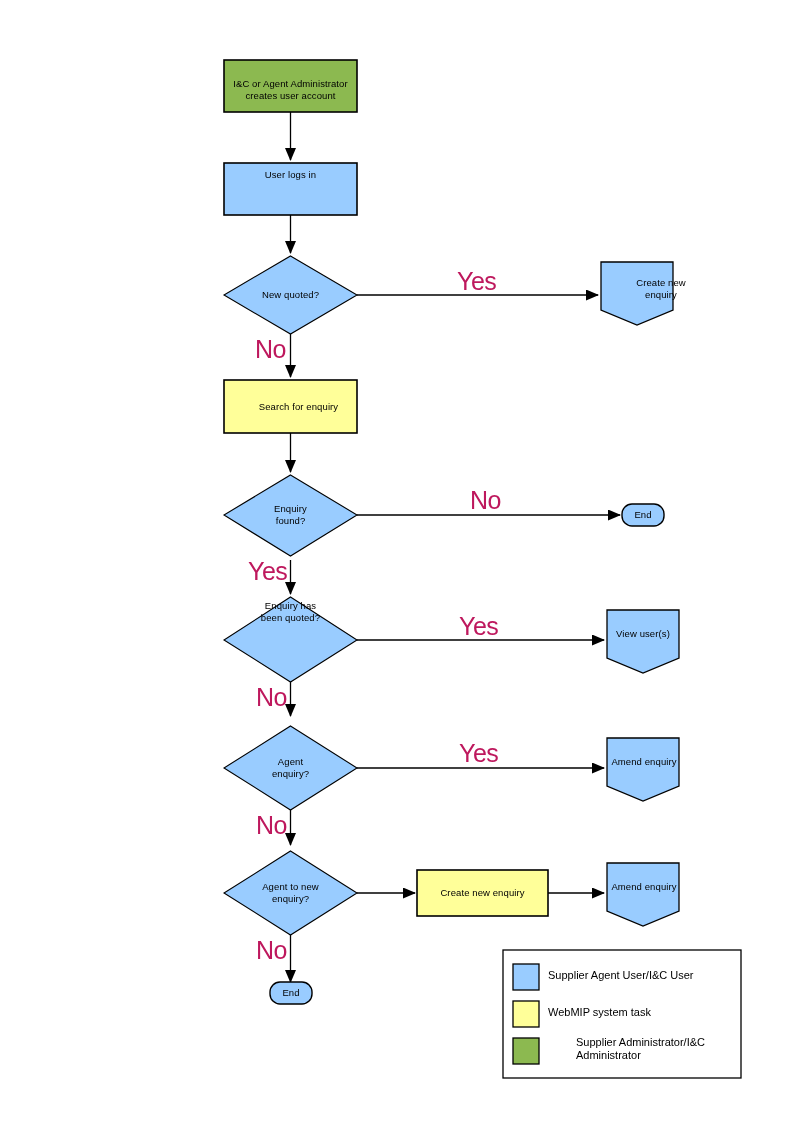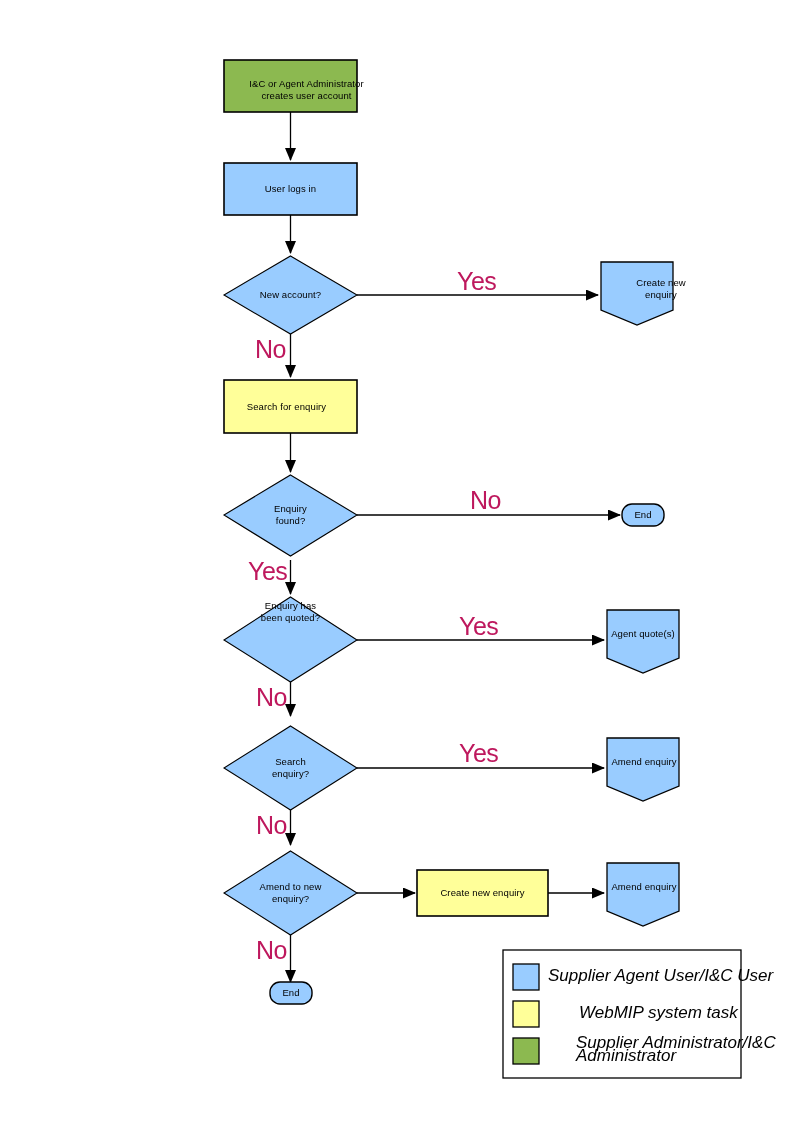--- a/index.html
+++ b/index.html
@@ -40,24 +40,23 @@
     color: #be185d;
     font-family: "Liberation Sans", sans-serif;
     font-size: 25px;
     line-height: 26px;
     letter-spacing: -0.5px;
   }
   .legend-label {
     position: absolute;
     color: #000000;
     font-family: "Liberation Sans", sans-serif;
-    font-size: 17px;
+    font-size: 11px;
     line-height: 13px;
     white-space: pre-line;
-    font-style: italic;
   }
 </style>
 </head>
 <body>
 
 <svg id="canvas" viewBox="0 0 794 1123">
 
   <defs>
     <marker id="arrow" markerWidth="13" markerHeight="11" refX="12" refY="5.5" orient="auto" markerUnits="userSpaceOnUse">
       <path d="M0,0 L13,5.5 L0,11 Z" fill="#000000"></path>
@@ -110,48 +109,48 @@
   <polygon points="607,863 679,863 679,911 643,926 607,911" fill="#99CCFF" stroke="#000000" stroke-width="1.3"></polygon>
 
   <rect x="270" y="982" width="42" height="22" rx="10" ry="10" fill="#99CCFF" stroke="#000000" stroke-width="1.4"></rect>
 
   <rect x="503" y="950" width="238" height="128" fill="#ffffff" stroke="#000000" stroke-width="1.3"></rect>
   <rect x="513" y="964" width="26" height="26" fill="#99CCFF" stroke="#000000" stroke-width="1.3"></rect>
   <rect x="513" y="1001" width="26" height="26" fill="#FFFF99" stroke="#000000" stroke-width="1.3"></rect>
   <rect x="513" y="1038" width="26" height="26" fill="#8CB950" stroke="#000000" stroke-width="1.3"></rect>
 </svg>
 
-<div class="node-label" style="left:240px; top:60px; width:133px; height:60px;">I&amp;C or Agent Administrator
+<div class="node-label" style="left:224px; top:60px; width:133px; height:60px;">I&amp;C or Agent Administrator
 creates user account</div>
 
-<div class="node-label" style="left:224px; top:163px; width:133px; height:52px;text-align:right;">User logs in</div>
+<div class="node-label" style="left:224px; top:149px; width:133px; height:52px;text-align:right;">User logs in</div>
 
-<div class="node-label" style="left:224px; top:269px; width:133px; height:52px;">New account?</div>
+<div class="node-label" style="left:224px; top:269px; width:133px; height:52px;">New quoted?</div>
 
 <div class="node-label" style="left:601px; top:268px; width:72px; height:42px;margin-left:24px;">Create new
 enquiry</div>
 
-<div class="node-label" style="left:220px; top:380px; width:133px; height:53px;">Search for enquiry</div>
+<div class="node-label" style="left:232px; top:380px; width:133px; height:53px;">Search for enquiry</div>
 
 <div class="node-label" style="left:224px; top:489px; width:133px; height:52px;">Enquiry
 found?</div>
 
 <div class="node-label" style="left:622px; top:504px; width:42px; height:22px; font-size:9.5px;">End</div>
 
 <div class="node-label" style="left:219px; top:586px; width:143px; height:52px;">Enquiry has
 been quoted?</div>
 
-<div class="node-label" style="left:604px; top:620px; width:78px; height:28px;">Agent quote(s)</div>
+<div class="node-label" style="left:604px; top:620px; width:78px; height:28px;">View user(s)</div>
 
-<div class="node-label" style="left:224px; top:742px; width:133px; height:52px;">Search
+<div class="node-label" style="left:224px; top:742px; width:133px; height:52px;">Agent
 enquiry?</div>
 
 <div class="node-label" style="left:602px; top:748px; width:84px; height:28px;">Amend enquiry</div>
 
-<div class="node-label" style="left:224px; top:867px; width:133px; height:52px;">Amend to new
+<div class="node-label" style="left:224px; top:867px; width:133px; height:52px;">Agent to new
 enquiry?</div>
 
 <div class="node-label" style="left:417px; top:870px; width:131px; height:46px;">Create new enquiry</div>
 
 <div class="node-label" style="left:602px; top:873px; width:84px; height:28px;">Amend enquiry</div>
 
 <div class="node-label" style="left:270px; top:982px; width:42px; height:22px; font-size:9.5px;">End</div>
 
 <div class="edge-label" style="left:457px; top:268px;">Yes</div>
 
@@ -166,16 +165,16 @@
 <div class="edge-label" style="left:256px; top:684px;">No</div>
 
 <div class="edge-label" style="left:459px; top:740px;">Yes</div>
 
 <div class="edge-label" style="left:256px; top:812px;">No</div>
 
 <div class="edge-label" style="left:256px; top:937px;">No</div>
 
 <div class="legend-label" style="left:548px; top:969px;">Supplier Agent User/I&amp;C User</div>
 
-<div class="legend-label" style="left:548px; top:1006px;margin-left:31px;">WebMIP system task</div>
+<div class="legend-label" style="left:548px; top:1006px;">WebMIP system task</div>
 
 <div class="legend-label" style="left:576px; top:1036px;">Supplier Administrator/I&amp;C
 Administrator</div>
 
 </body></html>

